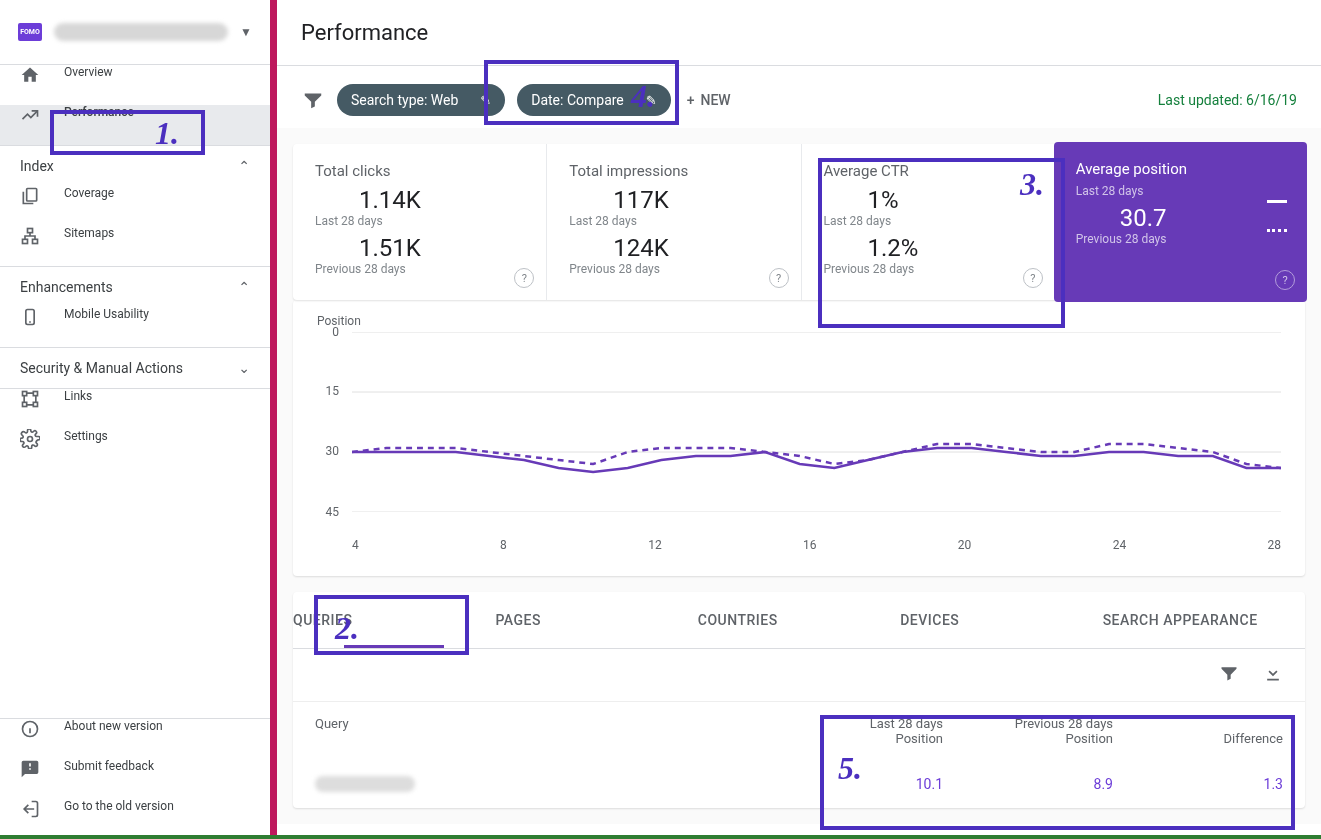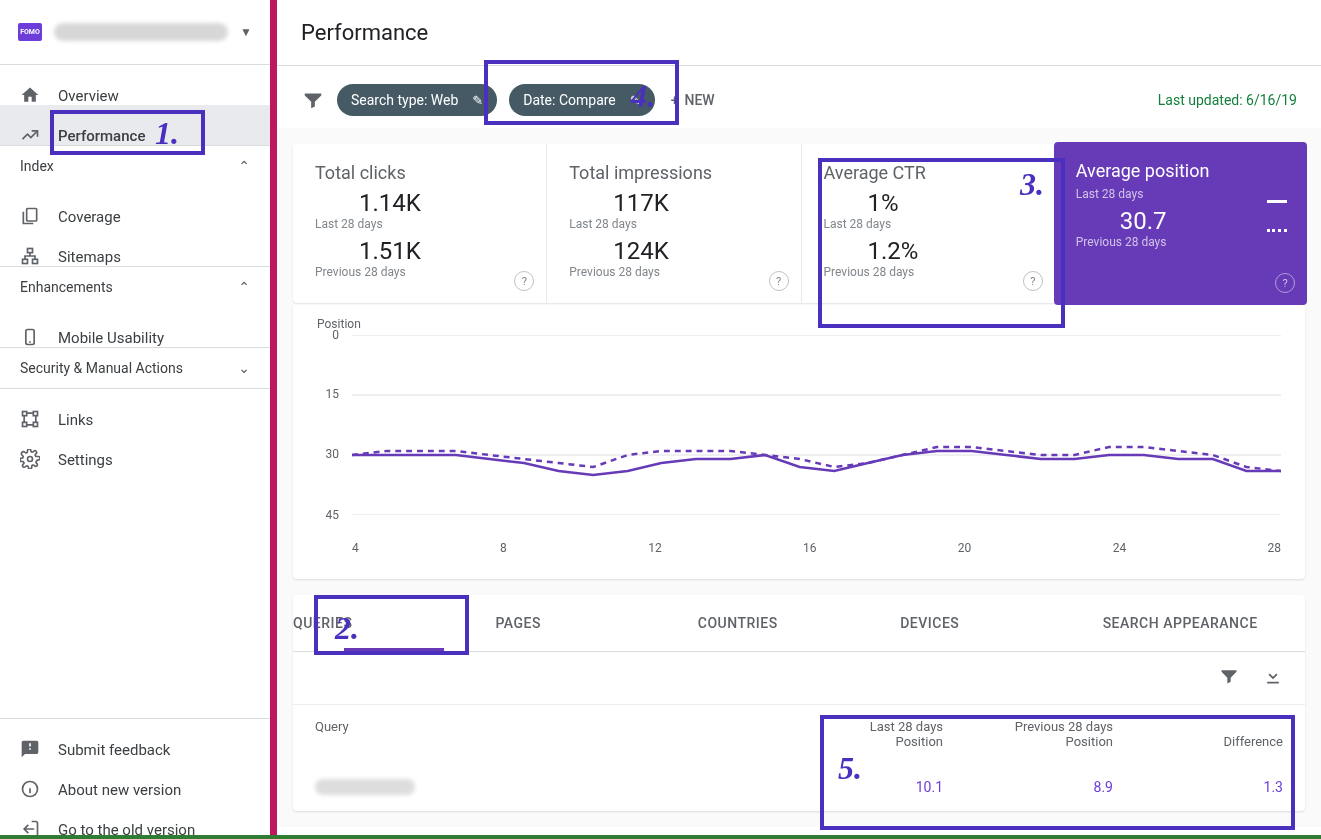--- a/index.html
+++ b/index.html
@@ -8,43 +8,43 @@
 .app { display: flex; height: 839px; }
 .sidebar { width: 277px; border-right: 7px solid #be185d; display: flex; flex-direction: column; }
 .main { flex: 1; display: flex; flex-direction: column; background: #fff; overflow-y: auto; }
 
 .property-selector { height: 64px; display: flex; align-items: center; padding: 0 18px; gap: 12px; }
 .property-logo { width: 24px; height: 18px; background: #6c3dd8; border-radius: 2px; color:#fff; font-size:7px; display:flex; align-items:center; justify-content:center; font-weight:bold;}
 .property-name { flex: 1; height: 18px; background: #d7d7d7; border-radius: 9px; filter: blur(2px); }
 .dropdown-caret { color: #5f6368; font-size: 12px; }
 
 .nav-section { border-top: 1px solid #dadce0; }
-.nav-item { display: flex; align-items: flex-end; height: 40px; padding: 0 20px; gap: 18px; cursor: pointer; font-size: 15px; color: #3c4043; }
+.nav-item { display: flex; align-items: flex-start; height: 40px; padding: 0 20px; gap: 24px; cursor: pointer; font-size: 12px; color: #3c4043; }
 .nav-item.active { background: #e8eaed; font-weight: 500; }
 .nav-item .icon { width: 20px; height: 20px; display: flex; align-items: center; justify-content: center; color: #5f6368; }
 .nav-header { display: flex; align-items: center; justify-content: space-between; height: 40px; padding: 0 20px; font-size: 14px; color: #3c4043; cursor: pointer; }
 .nav-header .expand { color: #5f6368; font-size: 14px; }
 
 .foot-nav { margin-top: auto; border-top: 1px solid #dadce0; }
 
 .page-header { height: 66px; display: flex; align-items: center; padding: 0 24px; font-size: 22px; color: #202124; border-bottom: 1px solid #dadce0;}
 .content { padding: 0; background: #fafafa; }
 
 .filters-bar { display: flex; align-items: center; padding: 18px 24px 12px; gap: 12px; background:#fff; }
 .filter-icon { color: #5f6368; width: 24px; height: 24px; display:flex; align-items:center; justify-content:center; }
-.chip { background: #455a64; color: #fff; border-radius: 18px; padding: 8px 14px; font-size: 14px; display: flex; align-items: center; gap: 14px; cursor: pointer; }
+.chip { background: #455a64; color: #fff; border-radius: 18px; padding: 8px 14px; font-size: 14px; display: flex; align-items: center; gap: 22px; cursor: pointer; }
 .chip .pencil { font-size: 13px; }
 .new-btn { color: #5f6368; font-size: 14px; font-weight: 500; display: flex; align-items:center; gap:6px; margin-left: 4px; }
 .last-updated { margin-left: auto; color: #15803d; font-size: 14px; }
 
 .cards { display: flex; margin: 16px 16px 0; background: #fff; border-radius: 4px; box-shadow: 0 1px 2px rgba(0,0,0,.12); }
 .card { flex: 1; padding: 18px 22px; border-right: 1px solid #e8eaed; position: relative; cursor: pointer; }
 .card:last-child { border-right: none; }
 .card.active { background: #673ab7; color: #fff; border-radius: 4px; margin: -2px; }
-.card-label { font-size: 18px; color: #5f6368; margin-bottom: 6px; }
+.card-label { font-size: 15px; color: #5f6368; margin-bottom: 6px; }
 .card.active .card-label { color: #fff; }
 .card-value { font-size: 24px; font-weight: 400; color: #202124; margin-left: 44px; }
 .card.active .card-value { color: #fff; }
 .card-period { font-size: 12px; color: #80868b; margin-bottom: 6px; }
 .card.active .card-period { color: #d1c4e9; }
 .card-help { position: absolute; bottom: 12px; right: 12px; width: 20px; height: 20px; border: 1.5px solid #bdc1c6; border-radius: 50%; display: flex; align-items:center; justify-content:center; font-size:11px; color:#80868b; }
 .card.active .card-help { border-color: #b39ddb; color:#d1c4e9; }
 .card-legend { position: absolute; right: 20px; top: 58px; width: 20px; }
 .card-legend .line-solid { border-top: 3px solid #fff; margin-bottom: 26px; }
 .card-legend .line-dash { border-top: 3px dotted #fff; }
@@ -180,34 +180,34 @@
               <path d="M19.4 15a1.7 1.7 0 00.34 1.87l.6.6a2 2 0 01-2.83 2.83l-.6-.6a1.7 1.7 0 00-1.87-.34 1.7 1.7 0 00-1 1.55V22a2 2 0 01-4 0v-.09a1.7 1.7 0 00-1-1.55 1.7 1.7 0 00-1.87.34l-.6.6A2 2 0 013.64 18.47l.6-.6a1.7 1.7 0 00.34-1.87 1.7 1.7 0 00-1.55-1H2a2 2 0 010-4h.09a1.7 1.7 0 001.55-1 1.7 1.7 0 00-.34-1.87l-.6-.6A2 2 0 015.53 3.64l.6.6a1.7 1.7 0 001.87.34H8a1.7 1.7 0 001-1.55V2a2 2 0 014 0v.09a1.7 1.7 0 001 1.55 1.7 1.7 0 001.87-.34l.6-.6a2 2 0 012.83 2.83l-.6.6a1.7 1.7 0 00-.34 1.87V8a1.7 1.7 0 001.55 1H22a2 2 0 010 4h-.09a1.7 1.7 0 00-1.55 1z"></path>
             </svg>
           </span>
         <span>Settings</span>
       </div>
     </div>
 
     <div class="foot-nav">
       <div class="nav-item">
         <span class="icon">
+            <svg viewBox="0 0 24 24" fill="none" stroke="#5f6368" stroke-width="2">
+              <circle cx="12" cy="12" r="9"></circle>
+              <path d="M12 8h.01M11 12h1v4h1"></path>
+            </svg>
+          </span>
+        <span>About new version</span>
+      </div>
+      <div class="nav-item">
+        <span class="icon">
             <svg viewBox="0 0 24 24" fill="#5f6368">
               <path d="M20 2H4a2 2 0 00-2 2v18l4-4h14a2 2 0 002-2V4a2 2 0 00-2-2zM13 13h-2v-2h2zm0-4h-2V5h2z"></path>
             </svg>
           </span>
         <span>Submit feedback</span>
-      </div>
-      <div class="nav-item">
-        <span class="icon">
-            <svg viewBox="0 0 24 24" fill="none" stroke="#5f6368" stroke-width="2">
-              <circle cx="12" cy="12" r="9"></circle>
-              <path d="M12 8h.01M11 12h1v4h1"></path>
-            </svg>
-          </span>
-        <span>About new version</span>
       </div>
       <div class="nav-item">
         <span class="icon">
             <svg viewBox="0 0 24 24" fill="none" stroke="#5f6368" stroke-width="2">
               <path d="M14 3h5a2 2 0 012 2v14a2 2 0 01-2 2h-5M10 17l-5-5 5-5M5 12h12"></path>
             </svg>
           </span>
         <span>Go to the old version</span>
       </div>
     </div>

